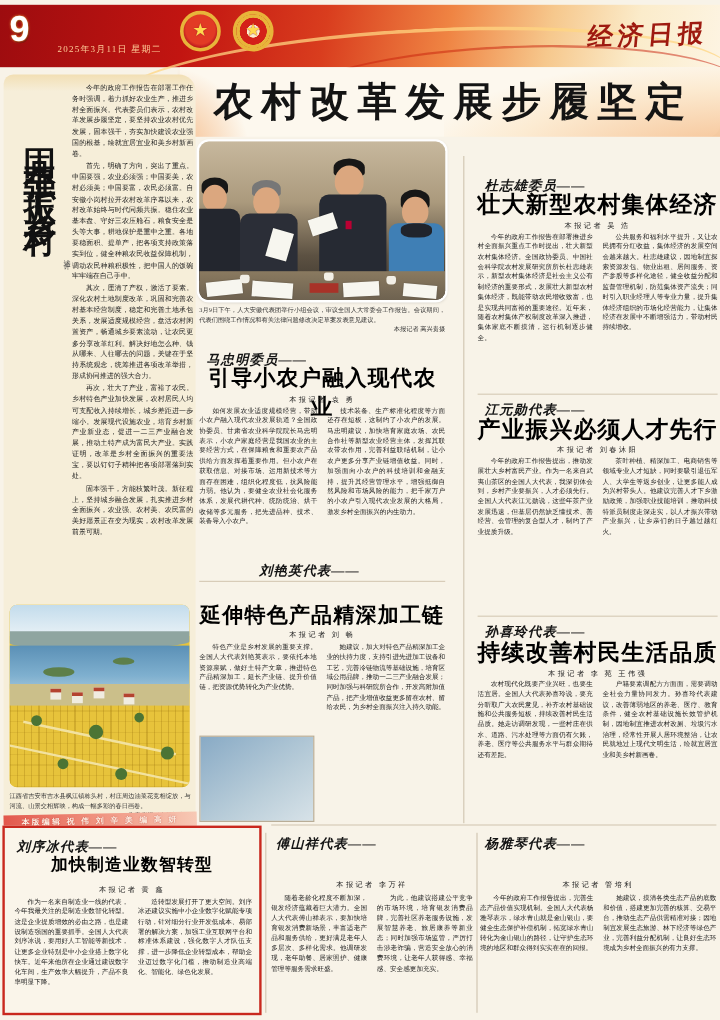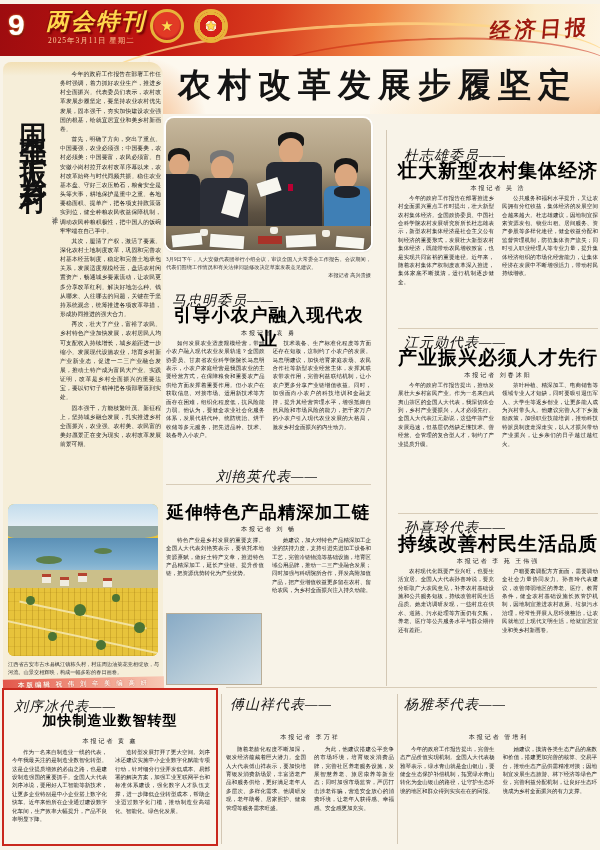--- a/index.html
+++ b/index.html
@@ -77,21 +77,21 @@
   .hair{position:absolute;background:#171717;border-radius:50% 50% 20% 20%;}
   .suit{position:absolute;border-radius:8px 8px 0 0;}
   .paper{position:absolute;background:#f7f6ef;box-shadow:0 0 1px rgba(0,0,0,.4);}
   .mtable{position:absolute;left:0;bottom:0;width:100%;height:24px;background:linear-gradient(#8a7a60,#6e6250);}
   .cup{position:absolute;width:8px;height:7px;background:#f2efe6;border-radius:2px 2px 3px 3px;}
   .folder{position:absolute;background:#a83228;}
   .mcap{left:166px;top:255px;width:205px;font-size:5.2px;line-height:1.55;color:#333;text-align:justify;}
   .mcredit{text-align:right;font-size:5.2px;color:#333;}
 
   
-  .kicker{font-size:14px;font-weight:normal;font-style:italic;color:#141414;letter-spacing:1px;}
+  .kicker{font-size:11px;font-weight:bold;font-style:italic;color:#141414;letter-spacing:1px;}
   .atitle{font-family:"Liberation Serif",serif;font-weight:900;color:#000000;text-align:center;letter-spacing:1px;}
   .byline{font-size:6px;text-align:center;color:#222;letter-spacing:2px;}
   .cols{display:flex;gap:8px;overflow:hidden;}
   .col{flex:1;font-size:5.5px;line-height:1.52;text-align:justify;color:#1b1b1b;overflow:hidden;}
   .col p{margin:0;text-indent:2em;}
   .inset{border:1px solid #b9ad97;background:linear-gradient(145deg,#88aac5,#b9cdd9 60%,#d7e2e8);}
   .hline{background:#d8ccb8;height:1px;}
   .vline{background:#d3c7b4;width:1px;}
 
   
@@ -100,21 +100,20 @@
 </head>
 <body>
 
 <div class="page">
 
   <div class="header">
     <div class="header-swoosh"></div>
     <div class="header-swoosh2"></div>
   </div>
   <div class="abs pagenum">9</div>
-  <div class="abs edition">两会特刊</div>
   <div class="abs hdate">2025年3月11日 星期二</div>
   <div class="emblem e1">
       <span class="star">★</span>
     </div>
   <div class="emblem e2">
       <span class="star">★</span>
     </div>
   <div class="abs masthead">经济日报</div>
 
   <div class="abs banner-bg"></div>

